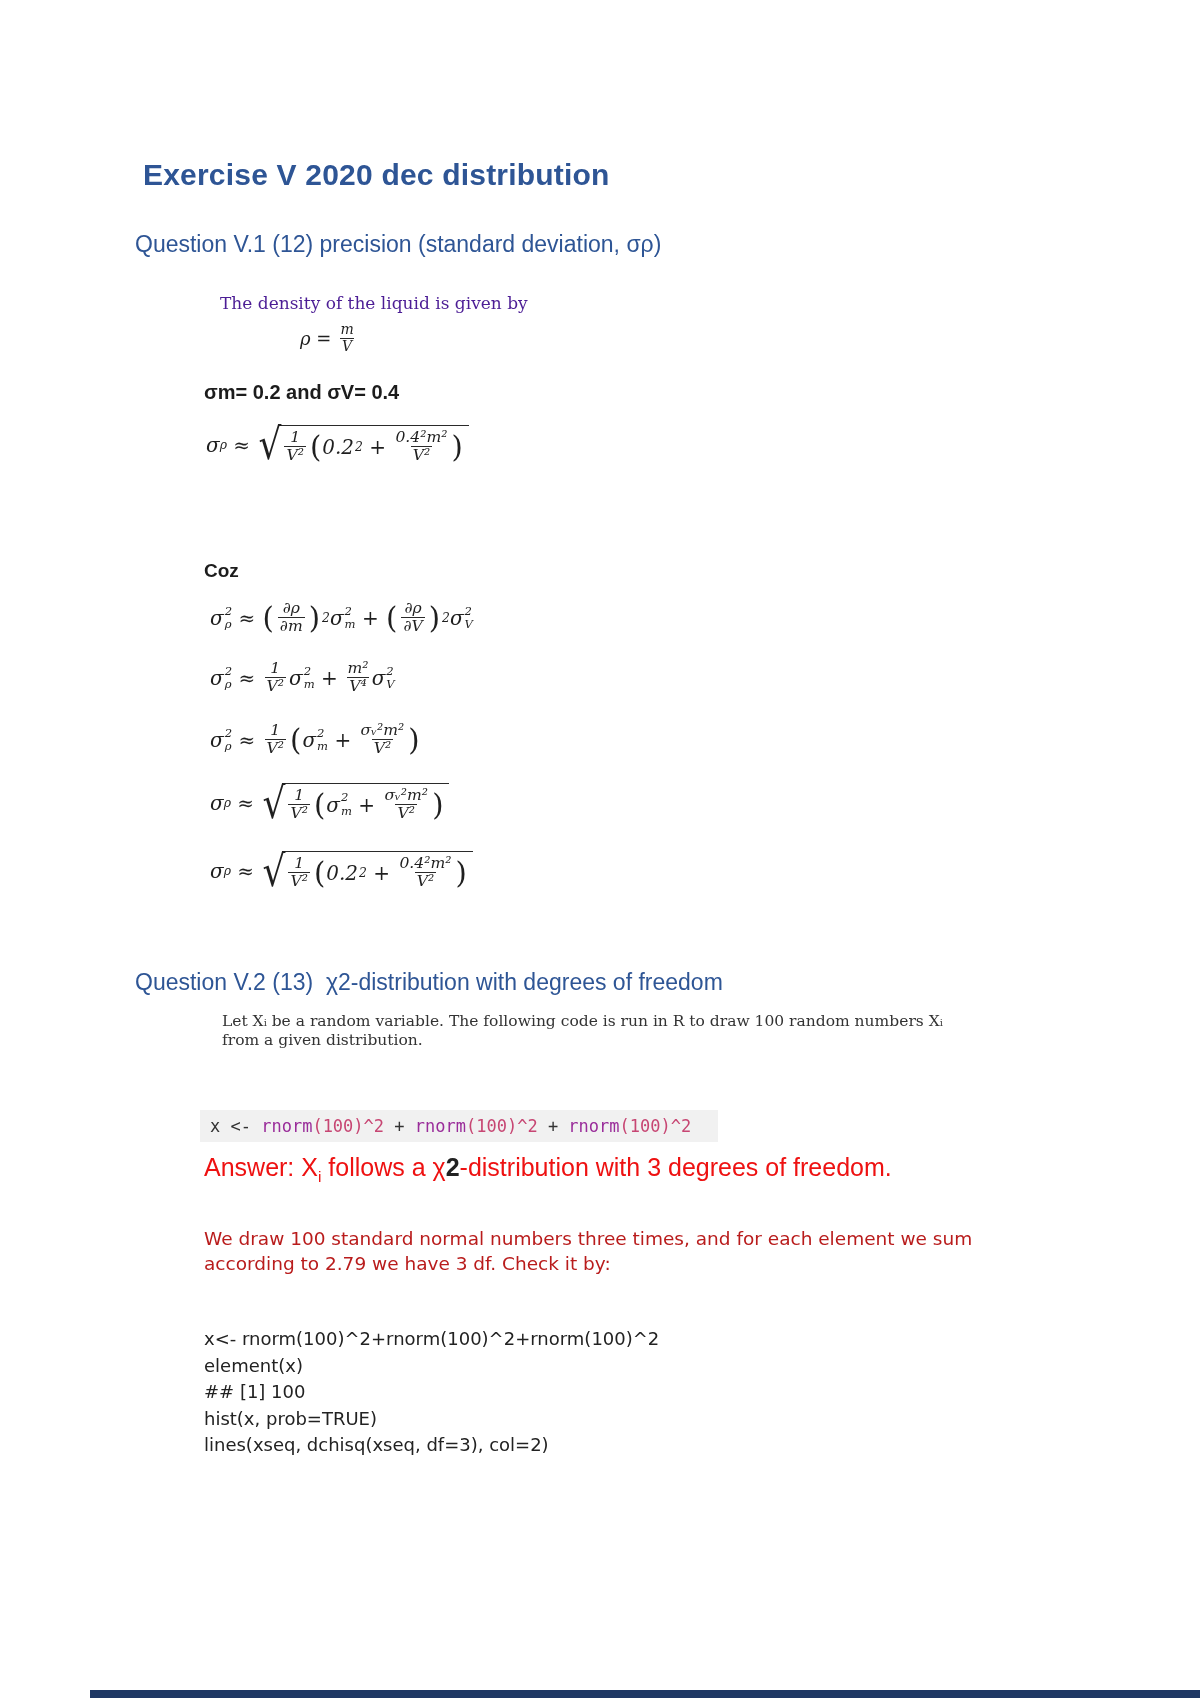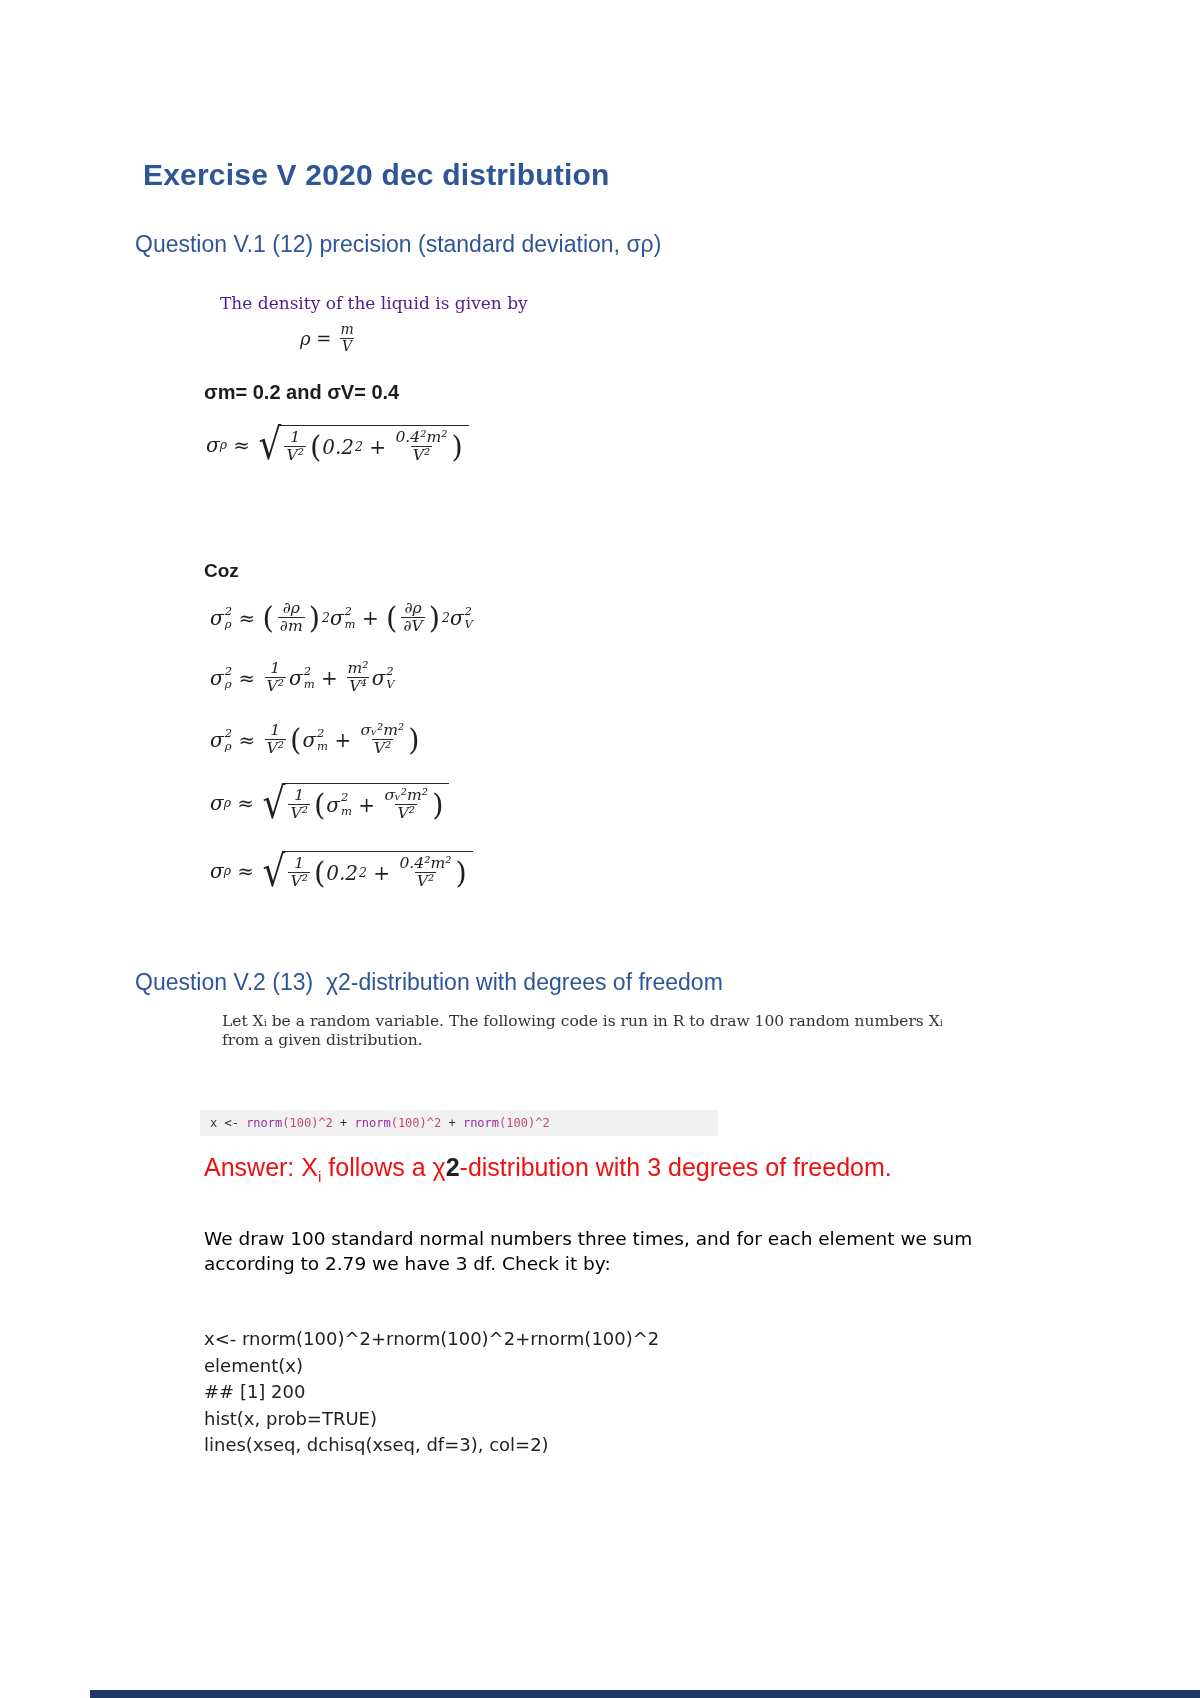--- a/index.html
+++ b/index.html
@@ -27,29 +27,29 @@
         font-size:.78em;line-height:1.12;margin:0 3px;}
   .frac .den{border-top:1.5px solid #2a2a2a;padding:0 2px;}
   .mgroup{display:inline-flex;align-items:center;}
   .paren{font-style:normal;font-size:1.45em;font-weight:400;padding:0 1px;}
   .sqrt{display:inline-flex;align-items:center;margin-left:2px;}
   .sqrt-sym{font-style:normal;font-size:1.8em;transform:scaleY(1.2);margin-right:-3px;}
   .sqrt-body{border-top:1.7px solid #2a2a2a;padding:3px 5px 0 3px;
              display:inline-flex;align-items:center;}
   
   .code-highlight{position:absolute;background:#f1f1f1;padding:6px 10px;width:498px;
-                  font-family:"DejaVu Sans Mono","Liberation Mono",monospace;font-size:12px;}
+                  font-family:"DejaVu Sans Mono","Liberation Mono",monospace;font-size:17px;}
   .seg-plain{color:#333;}
   .seg-func{color:#9a2d9a;}
   .seg-num{color:#c74673;}
   .seg-red{color:var(--red);}
   .seg-dark-bold{color:#222;font-weight:700;}
   .answer{position:absolute;font-size:25px;color:var(--red);}
   .answer sub{font-size:.62em;}
-  .para{position:absolute;font-size:18.5px;line-height:25px;color:#000000;
+  .para{position:absolute;font-size:18.5px;line-height:25px;color:#b91c1c;
         font-family:"DejaVu Sans","Liberation Sans",sans-serif;}
   .codeblock{position:absolute;font-size:18px;line-height:26.5px;color:#222;
              font-family:"DejaVu Sans","Liberation Sans",sans-serif;}
   .footer-bar{position:absolute;left:90px;top:1690px;width:1110px;height:8px;
               background:var(--navy);}
 </style>
 </head>
 <body>
 
 <div class="page" style="--accent: #2e5595; --red: #ee1111; --navy: #1f3864;">
@@ -217,20 +217,20 @@
   <div class="answer" style="top:1153px;left:204px"><span class="seg-red">Answer:  X</span><sub class="seg-red">i</sub><span class="seg-red"> follows a χ</span><span class="seg-dark-bold">2</span><span class="seg-red">-distribution with 3 degrees of freedom.</span></div>
 
   <div class="para" style="top:1226px;left:204px">
       <div>We draw 100 standard normal numbers three times, and for each element we sum</div>
       <div>according to 2.79 we have 3 df. Check it by:</div>
     </div>
 
   <div class="codeblock" style="top:1326px;left:204px">
       <div>x&lt;- rnorm(100)^2+rnorm(100)^2+rnorm(100)^2</div>
       <div>element(x)</div>
-      <div>## [1] 200</div>
+      <div>## [1] 100</div>
       <div>hist(x, prob=TRUE)</div>
       <div>lines(xseq, dchisq(xseq, df=3), col=2)</div>
     </div>
 
   <div class="footer-bar"></div>
 
 </div>
 
 </body></html>

